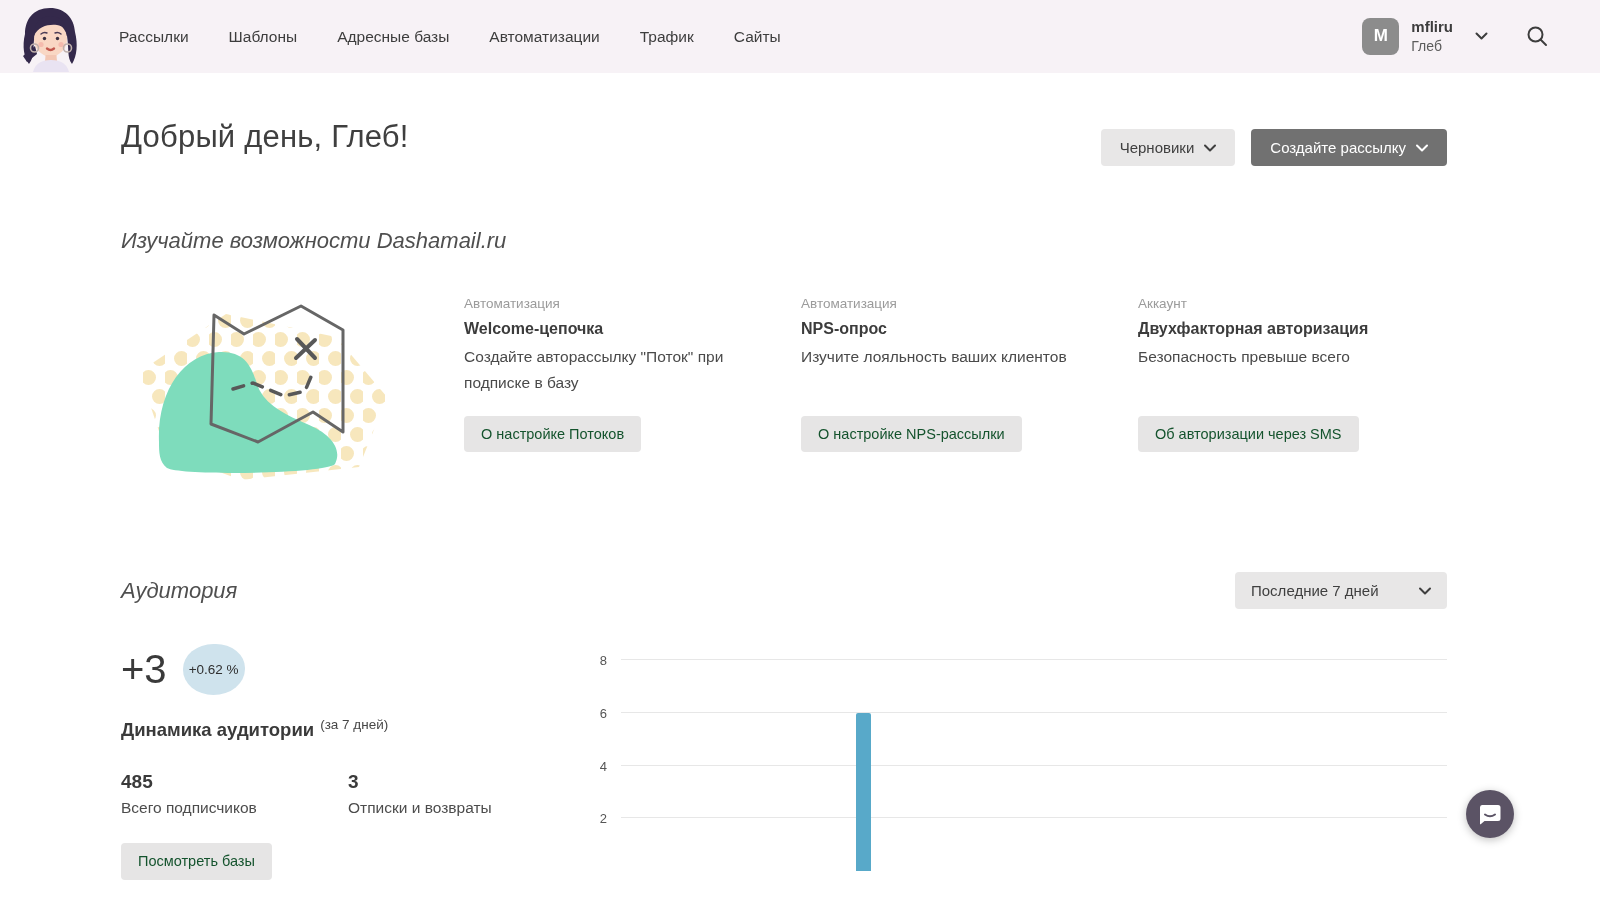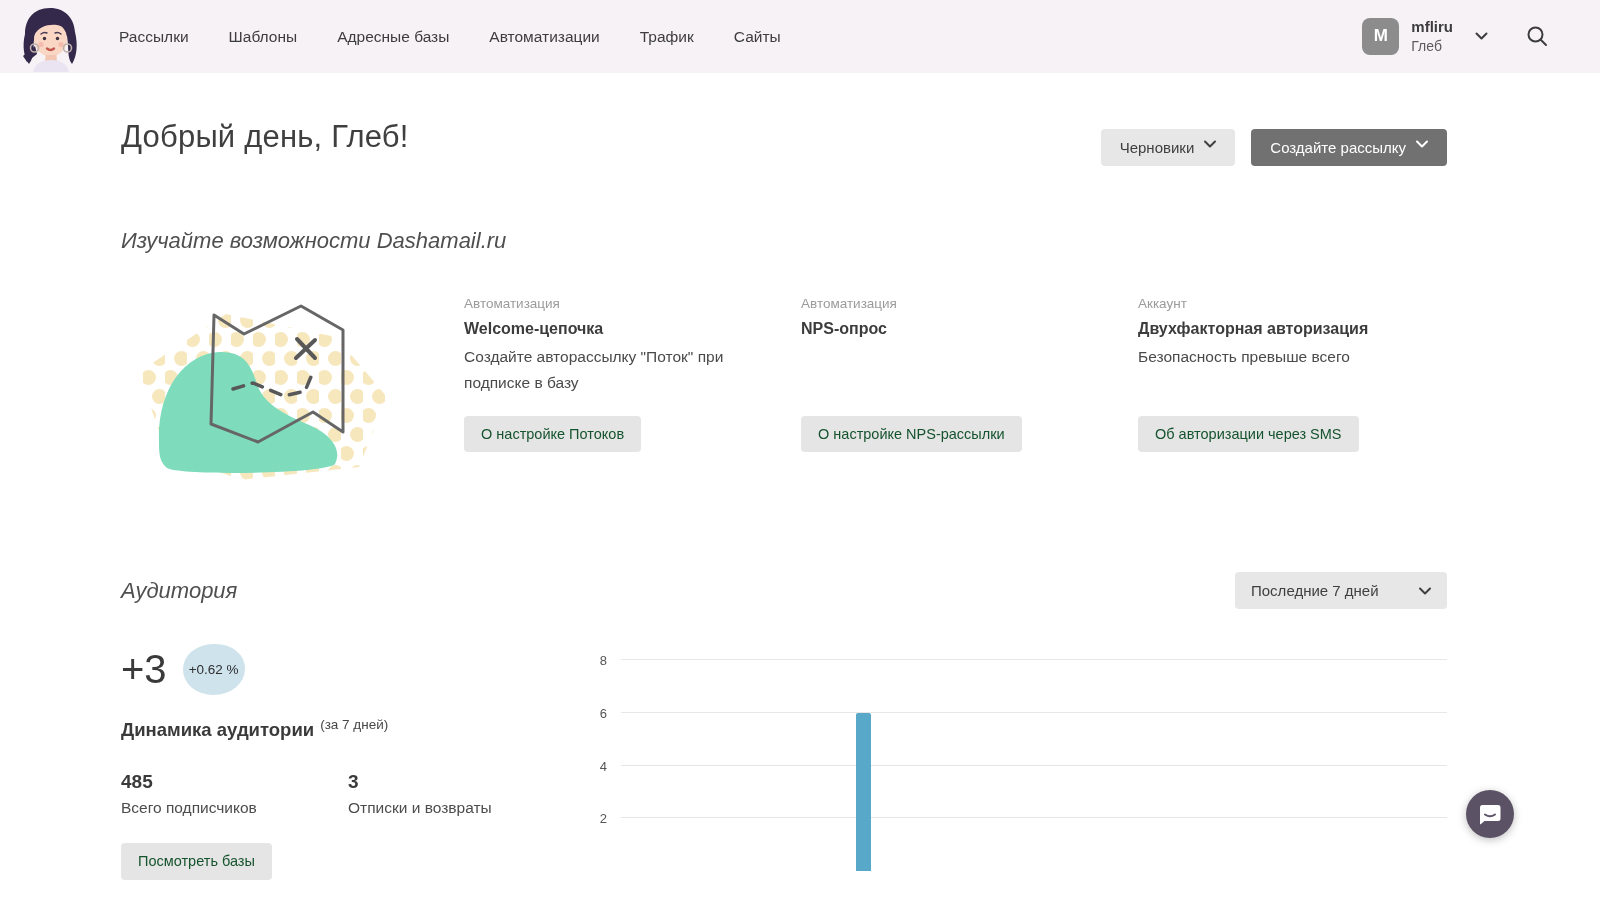--- a/index.html
+++ b/index.html
@@ -23,21 +23,21 @@
 
   
   .content { padding:0 153px 0 121px; }
 
   
   .hero { display:flex; align-items:flex-start; justify-content:space-between; margin-top:46px; }
   .hero h1 { font-size:31px; font-weight:400; color:#3f3f3f; letter-spacing:.2px; }
   .hero-sub { margin-top:15px; max-width:695px; font-size:15.5px; line-height:1.7; color:#4c4c4c; }
   .hero-actions { display:flex; gap:16px; margin-top:10px; flex:0 0 auto; }
 
-  .btn { display:inline-flex; align-items:flex-start; justify-content:center; gap:10px;
+  .btn { display:inline-flex; align-items:center; justify-content:center; gap:10px;
     border:none; border-radius:4px; font-family:inherit; font-size:15px; cursor:pointer;
     padding:11px 19px; line-height:1; white-space:nowrap; }
   .btn-light { background:#e8e7e7; color:#3f3f3f; }
   .btn-dark { background:#717171; color:#ffffff; }
   .btn-card { background:#e6e5e5; color:#14532d; padding:11px 17px; font-size:14.5px; }
 
   
   .section-h { font-style:italic; font-size:22px; font-weight:400; color:#4f4f4f; }
   .features { margin-top:62px; }
   .features-row { display:flex; margin-top:38px; align-items:flex-start; }
@@ -182,20 +182,21 @@
       <div class="cards">
         <div class="card">
           <div class="card-cat">Автоматизация</div>
           <div class="card-title">Welcome-цепочка</div>
           <div class="card-desc">Создайте авторассылку "Поток" при подписке в базу</div>
           <div class="card-btn-wrap"><button class="btn btn-card">О настройке Потоков</button></div>
         </div>
         <div class="card">
           <div class="card-cat">Автоматизация</div>
           <div class="card-title">NPS-опрос</div>
+          <div class="card-desc">Изучите лояльность ваших клиентов</div>
           <div class="card-btn-wrap"><button class="btn btn-card">О настройке NPS-рассылки</button></div>
         </div>
         <div class="card">
           <div class="card-cat">Аккаунт</div>
           <div class="card-title">Двухфакторная авторизация</div>
           <div class="card-desc">Безопасность превыше всего</div>
           <div class="card-btn-wrap"><button class="btn btn-card">Об авторизации через SMS</button></div>
         </div>
       </div>
     </div>

